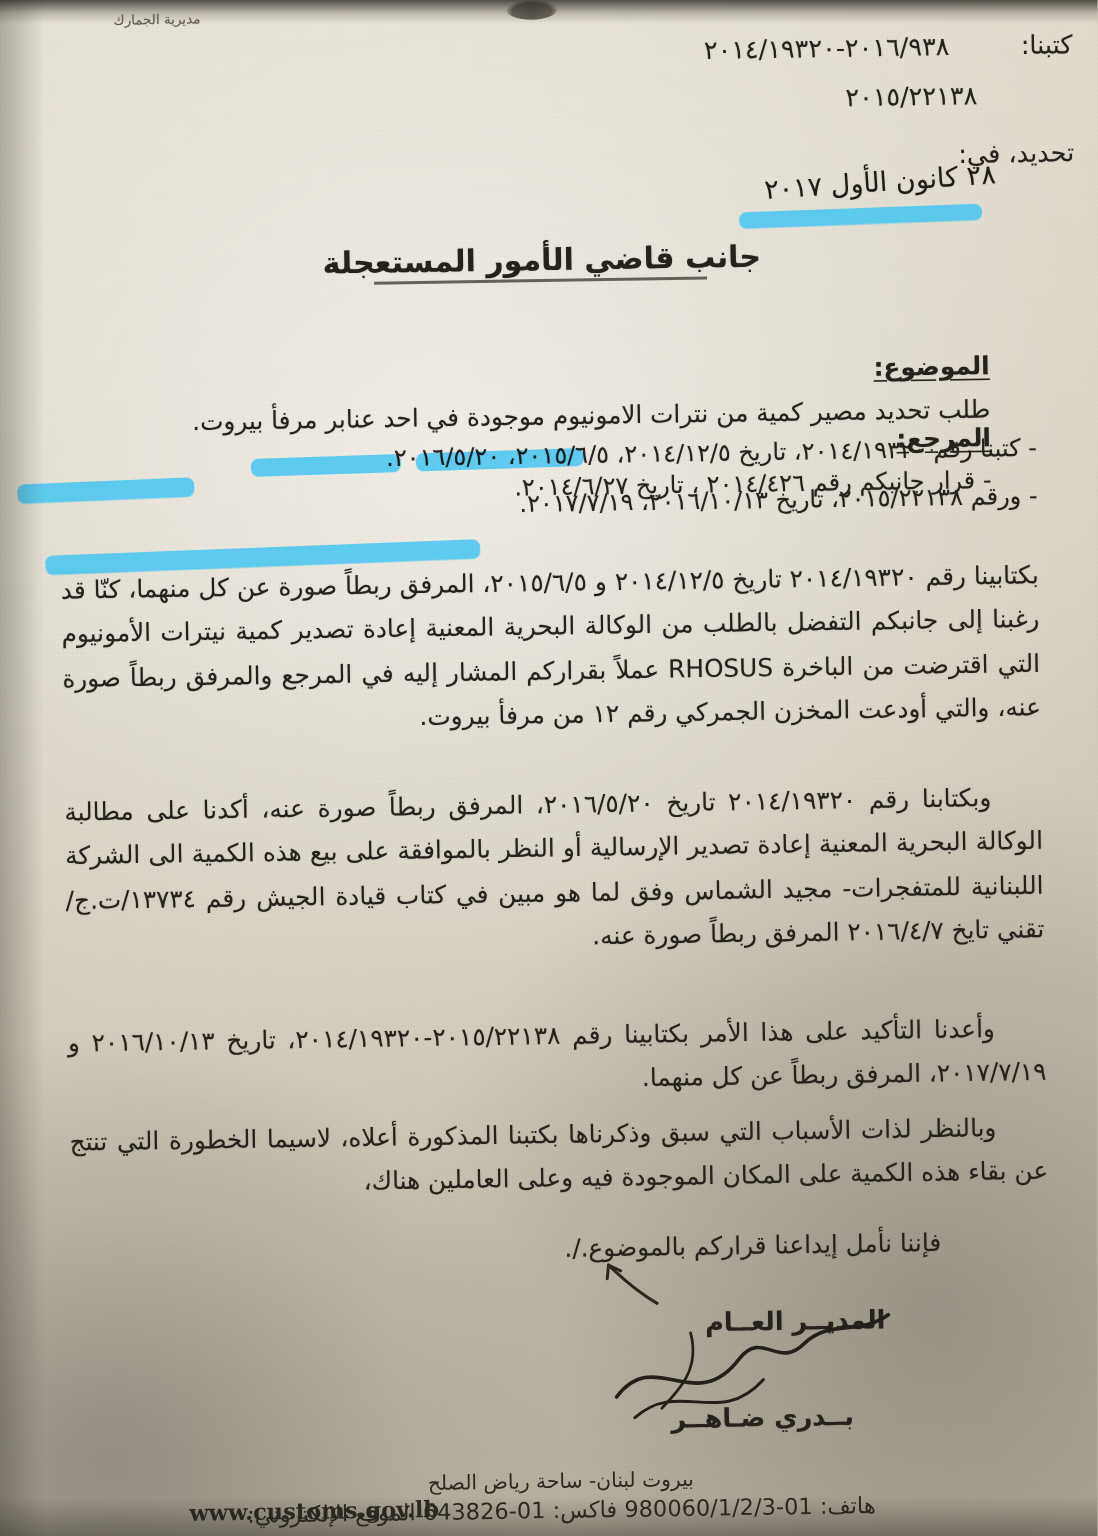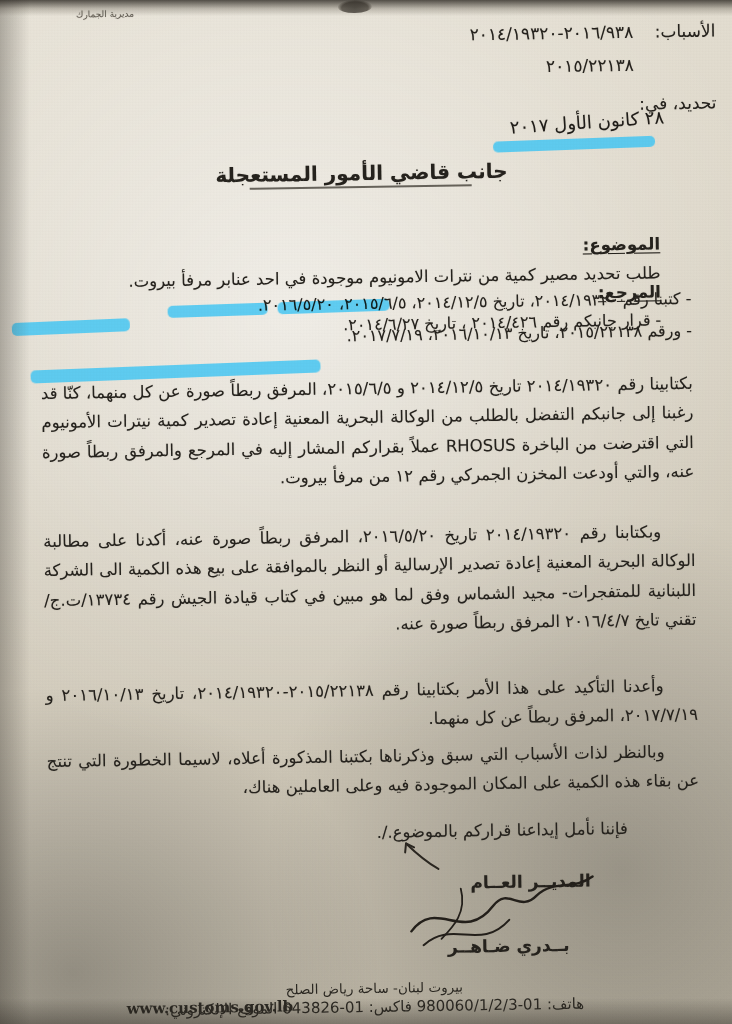--- a/index.html
+++ b/index.html
@@ -174,23 +174,23 @@
 <body>
 
 <div class="page">
   <div class="paper"></div>
 
   <div class="content">
 
     <div class="t stamp-top-right" style="top:4px; right:540px; width:160px; text-align:center;">مديرية الجمارك</div>
     <div class="ink-blob"></div>
 
-    <div class="t hdr-label" style="top:24px; right:10px;">الأسباب:</div>
+    <div class="t hdr-label" style="top:24px; right:10px;">كتبنا:</div>
     <div class="t hdr-line" style="top:24px; right:92px;">٢٠١٦/٩٣٨-٢٠١٤/١٩٣٢٠</div>
-    <div class="t hdr-line" style="top:57px; right:92px;">٢٠١٥/٢٢١٣٨</div>
+    <div class="t hdr-line" style="top:57px; right:74px;">٢٠١٥/٢٢١٣٨</div>
 
     <div class="t hdr-label" style="top:96px; right:10px;">تحديد، في:</div>
     <div class="t hand hand-date" style="top:112px; right:62px; font-size:18px;">٢٨ كانون الأول ٢٠١٧</div>
 
     <div class="hl" style="top:142px; right:72px; width:162px; height:11px; transform:rotate(-1.2deg);"></div>
 
     <div class="t title" style="top:158px; right:0; left:0; text-align:center;">جانب قاضي الأمور المستعجلة</div>
     <div class="title-underline" style="top:186px; right:256px; width:222px;"></div>
 
     <div class="t" style="top:210px; right:38px; width:652px;">

